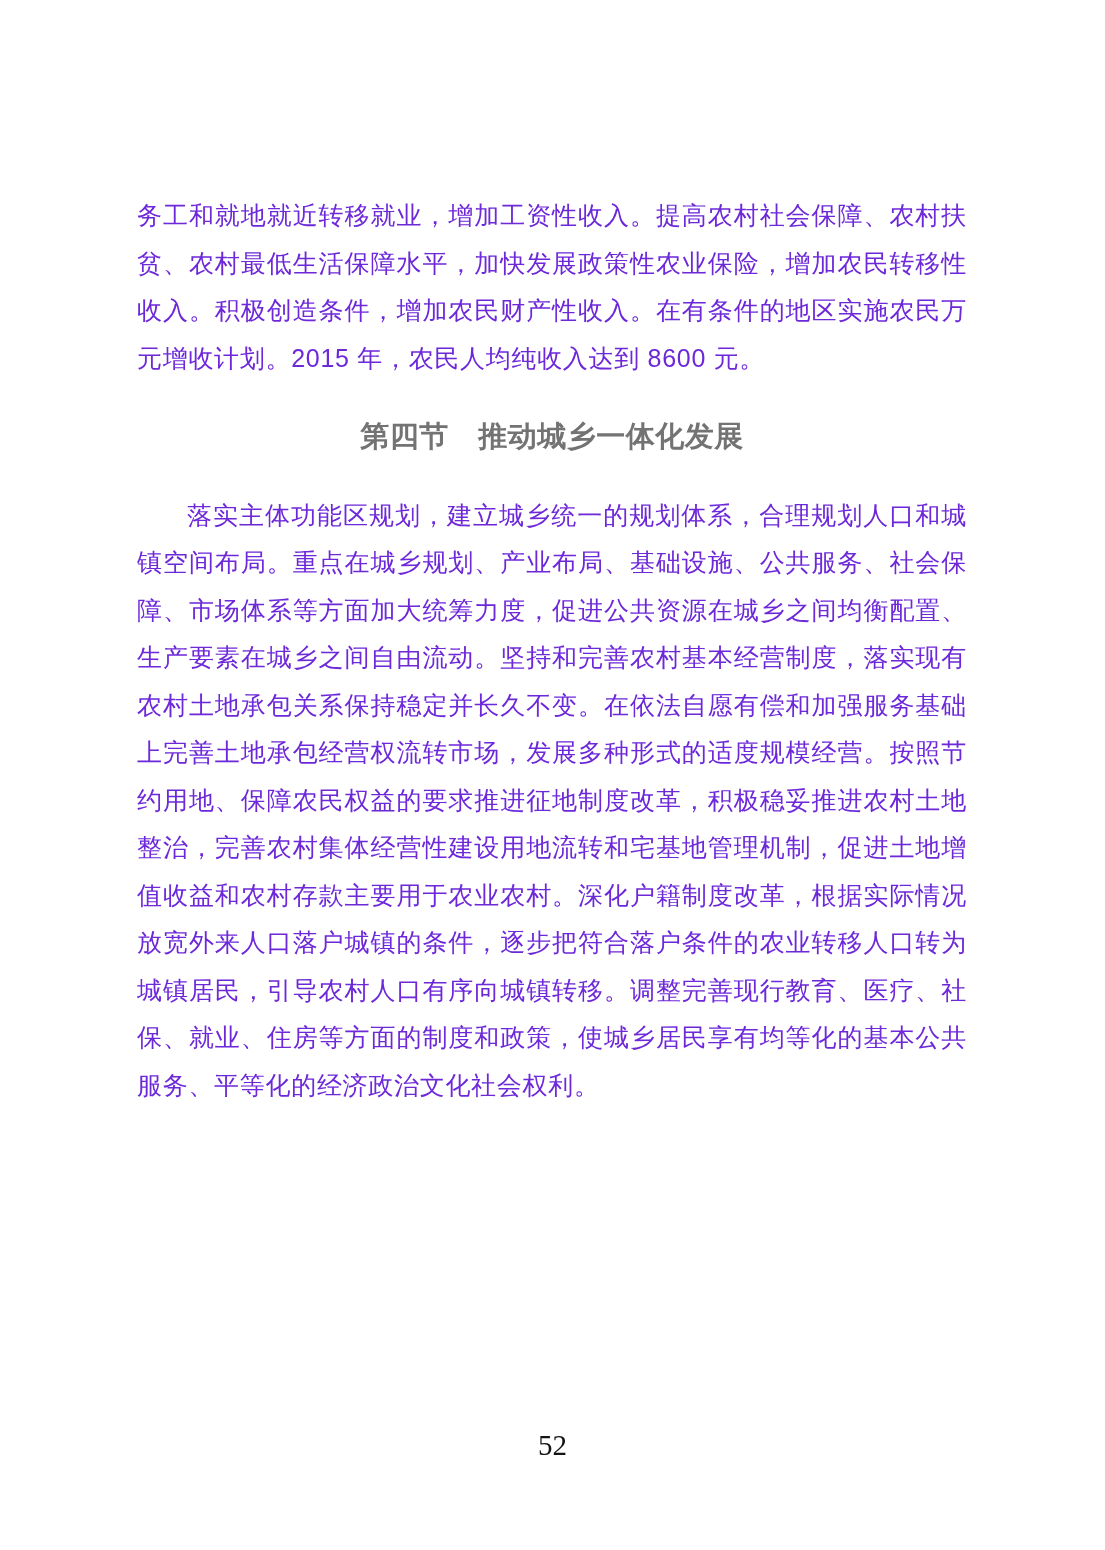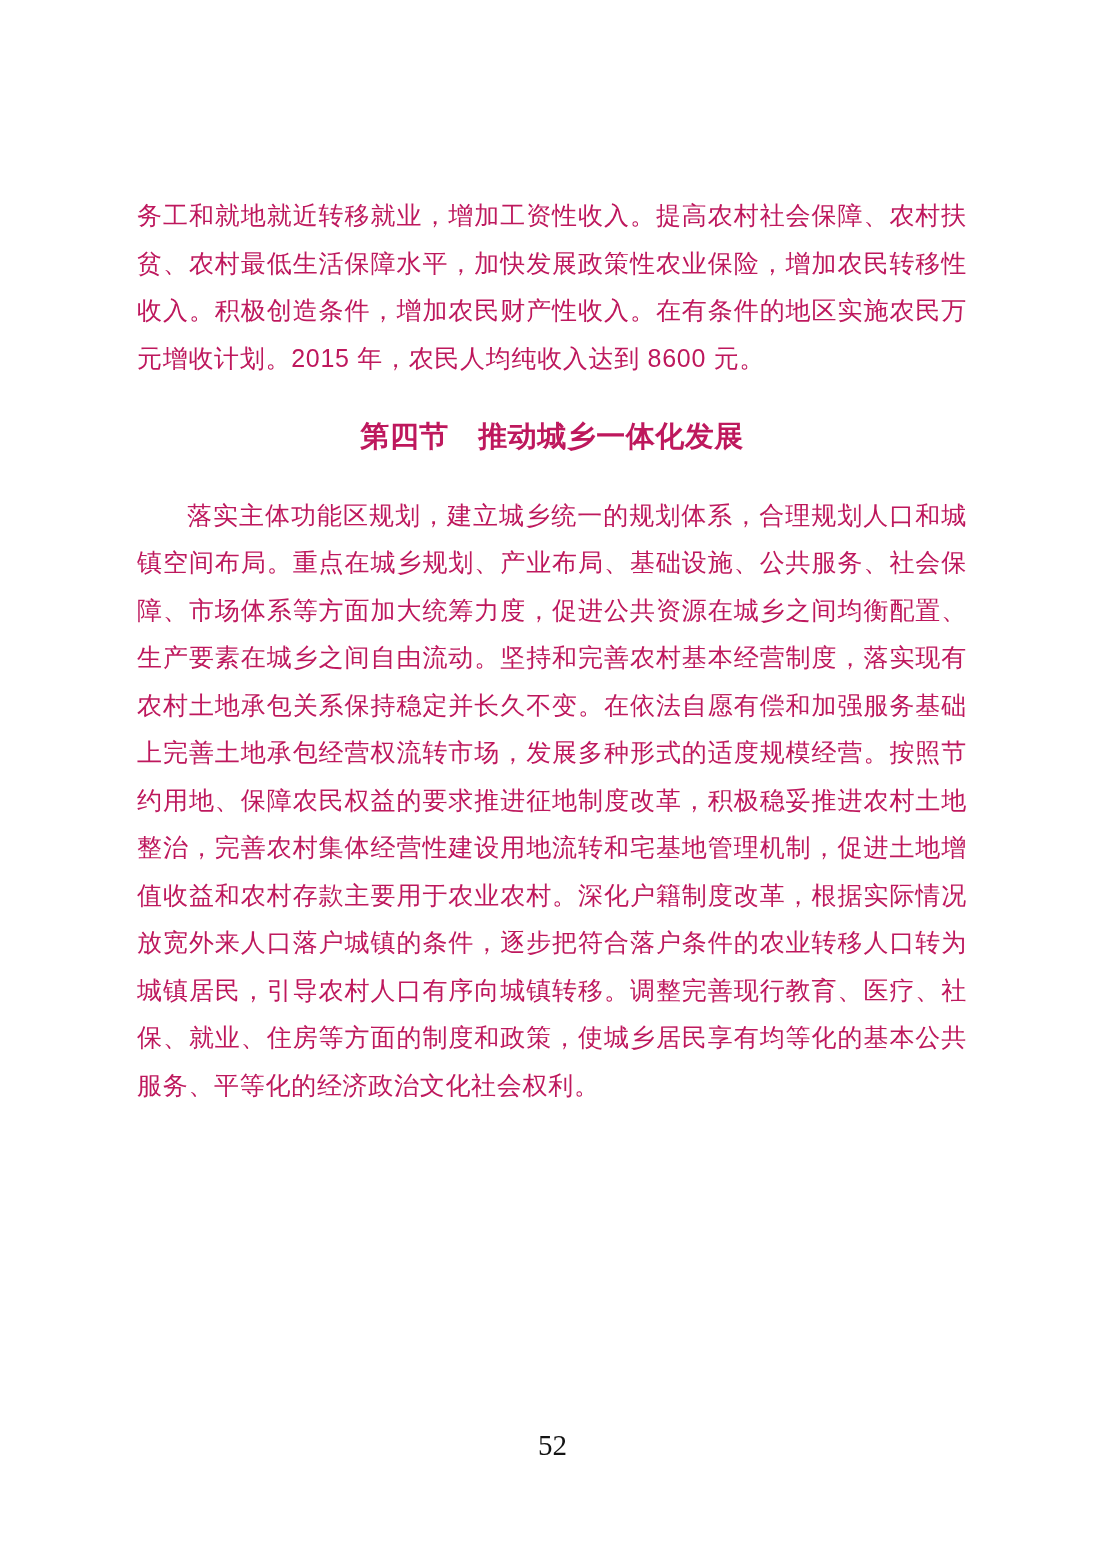--- a/index.html
+++ b/index.html
@@ -25,35 +25,35 @@
     width: 830px;
   }
 
   .body-para {
     font-size: 25px;
     line-height: 47.5px;
     letter-spacing: 0.7px;
     text-align: justify;
     text-justify: inter-character;
     line-break: strict;
-    color: #be185d;
+    color: #6d28d9;
   }
 
   .body-para.indent-first {
     text-indent: 2em;
   }
 
   .section-heading {
     font-size: 29px;
     font-weight: bold;
     line-height: 47.5px;
     text-align: center;
     letter-spacing: 0.5px;
     margin: 31px 0;
-    color: #be185d;
+    color: #737373;
   }
 
   .page-number {
     position: absolute;
     top: 1430px;
     left: 0;
     width: 100%;
     text-align: center;
     font-family: "Liberation Serif", serif;
     font-size: 29px;

